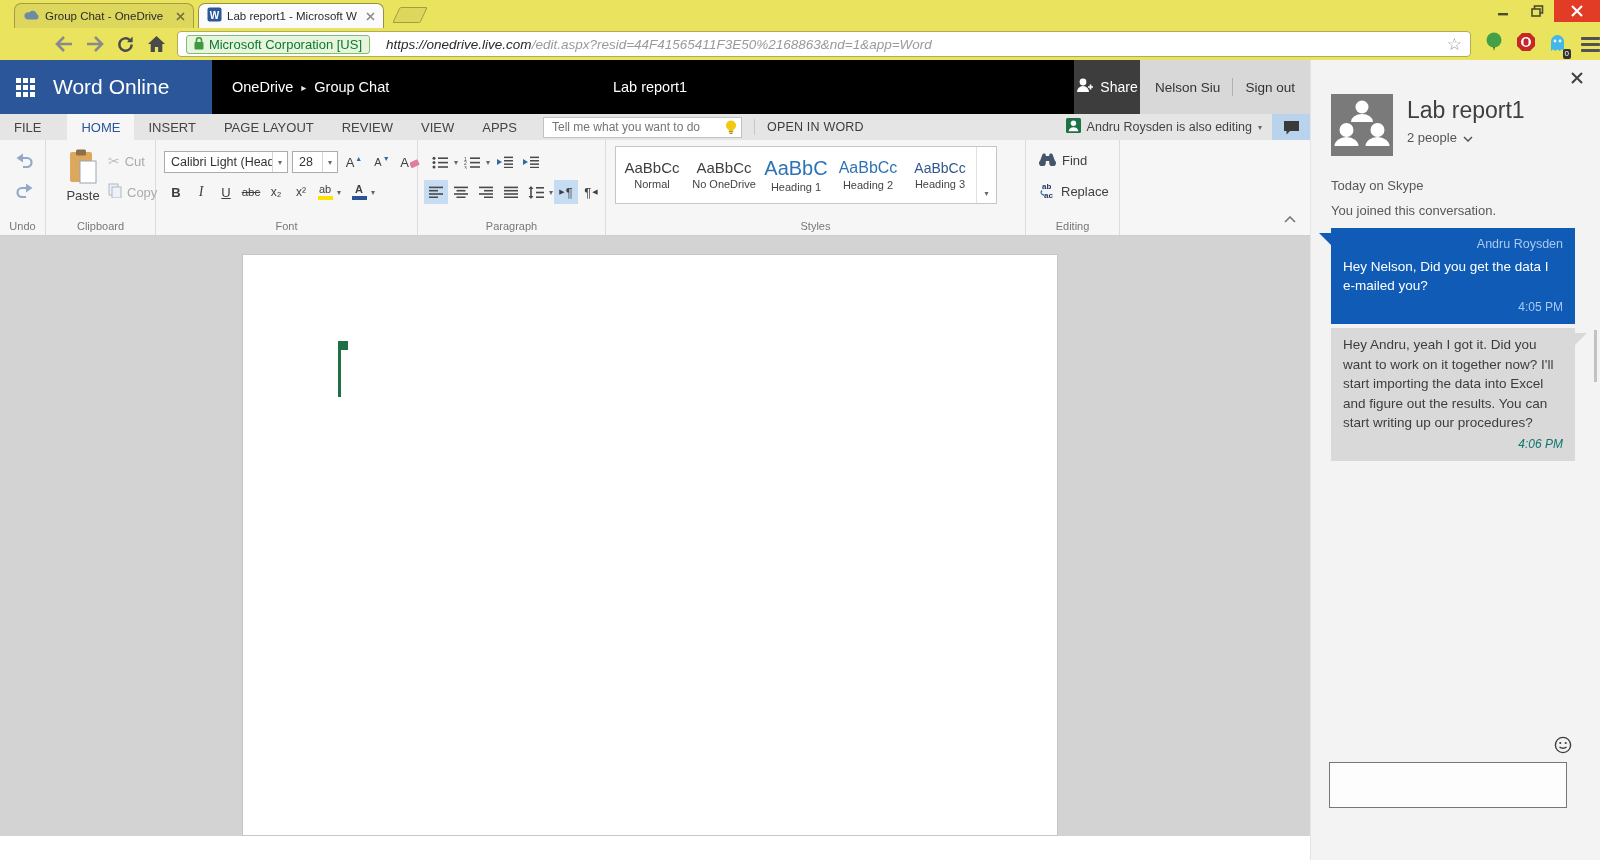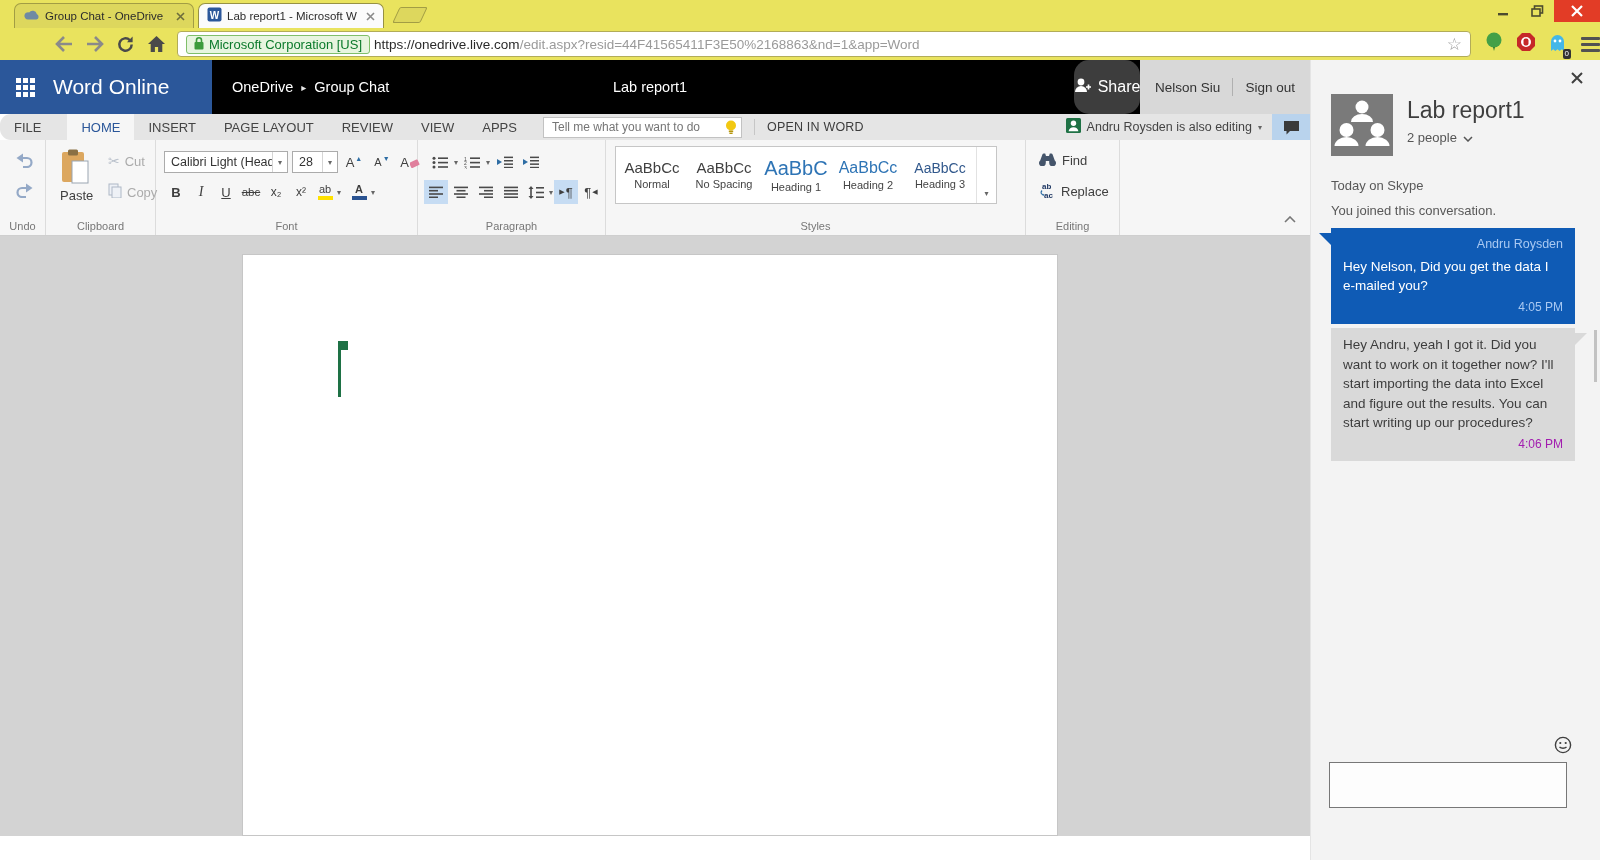--- a/index.html
+++ b/index.html
@@ -15,44 +15,44 @@
   .tab-title{font-size:11.5px;color:#2b2b2b;white-space:nowrap;overflow:hidden;flex:1;margin:0 5px;}
   .tab-x{display:flex;align-items:center;}
   .newtab{position:absolute;left:396px;top:7px;width:28px;height:16px;background:#ddd75d;border:1px solid #a29d44;border-radius:2px;transform:skewX(-25deg);}
   .winctrls{position:absolute;right:0;top:0;display:flex;}
   .win{width:34px;height:22px;display:flex;align-items:center;justify-content:center;}
   .win.close{width:46px;background:#e23c26;}
   .toolbar{position:absolute;top:28px;left:0;right:0;height:32px;display:flex;align-items:center;padding-left:46px;}
   .navbtn{width:26px;height:26px;margin-left:5px;display:flex;align-items:center;justify-content:center;}
   .addressbar{position:relative;width:1296px;height:26px;margin-left:7px;background:#fff;border:1px solid #b2ac58;border-radius:4px;display:flex;align-items:center;padding:0 8px;}
   .ev{display:flex;align-items:center;gap:5px;background:#e7f5df;border:1px solid #7fbf6a;border-radius:3px;height:19px;padding:0 7px;color:#0b7a2b;font-size:13px;white-space:nowrap;}
-  .url{margin-left:4px;font-size:13.5px;color:#2a2a2a;white-space:nowrap;overflow:hidden;}
+  .url{margin-left:16px;font-size:13.5px;color:#2a2a2a;white-space:nowrap;overflow:hidden;font-style:italic;}
   .url .path{color:#9a9a9a;}
   .star{margin-left:auto;font-size:17px;color:#9a9a9a;line-height:1;}
   .exts{display:flex;align-items:center;gap:13px;margin-left:14px;}
   .ghostwrap{position:relative;}
   .ext-badge{position:absolute;right:-5px;bottom:-3px;background:#333;color:#fff;font-size:8px;padding:0 2px;border-radius:2px;line-height:10px;}
   .menu{margin-left:15px;display:flex;flex-direction:column;gap:3px;}
   .menu i{width:19px;height:3px;background:#525252;border-radius:1px;}
 
   
   .o365{position:absolute;left:0;top:60px;width:1310px;height:54px;background:#000;display:flex;color:#fff;}
   .brand{width:212px;background:#2b579a;display:flex;align-items:center;flex:none;}
   .grid9{margin-left:16px;display:grid;grid-template-columns:repeat(3,5px);gap:2px;}
   .grid9 i{width:5px;height:5px;background:#fff;}
   .brand-name{font-size:21px;font-weight:300;margin-left:18px;}
   .crumbs{flex:1;display:flex;align-items:center;padding-left:20px;font-size:14.5px;}
   .crumb-sep{font-size:10px;margin:1px 8px 0;color:#e8e8e8;}
   .doc-title{position:absolute;left:650px;top:50%;transform:translate(-50%,-50%);font-size:14.5px;}
-  .share{width:66px;background:#3d3d3d;display:flex;align-items:center;justify-content:center;gap:7px;font-size:16px;flex:none;border-radius:15px;}
+  .share{width:66px;background:#3d3d3d;display:flex;align-items:center;justify-content:center;gap:7px;font-size:14px;flex:none;}
   .account{width:170px;background:#d8d8d8;color:#333;display:flex;align-items:center;justify-content:center;gap:12px;font-size:13.5px;flex:none;}
   .account .sep{width:1px;height:18px;background:#b0b0b0;}
 
   
-  .rtabs{position:absolute;left:0;top:114px;width:1310px;height:26px;background:#e5e5e5;display:flex;align-items:center;border-radius:11px;}
+  .rtabs{position:absolute;left:0;top:114px;width:1310px;height:26px;background:#e5e5e5;display:flex;align-items:center;}
   .rtab{padding:0 14px;height:26px;display:flex;align-items:center;font-size:13px;color:#444;}
   .rtab.file{margin-right:12px;}
   .rtab.active{background:#f6f6f6;color:#2b579a;}
   .tellme{position:relative;width:199px;height:21px;margin-left:12px;}
   .tellme input{width:100%;height:100%;border:1px solid #c2c2c2;background:#fff;font-size:12px;color:#555;padding:0 26px 0 8px;font-family:inherit;}
   .bulb{position:absolute;right:5px;top:3px;}
   .vsep{width:1px;height:16px;background:#c6c6c6;margin:0 12px;}
   .openword{font-size:12.5px;color:#3c3c3c;letter-spacing:.2px;}
   .coauthor{margin-left:auto;display:flex;align-items:center;gap:6px;font-size:12.5px;color:#444;}
   .dd{font-size:8px;color:#666;}
@@ -60,21 +60,21 @@
 
   
   .ribbon{position:absolute;left:0;top:140px;width:1310px;height:96px;background:#f6f6f6;border-bottom:1px solid #cfcfcf;display:flex;}
   .rgroup{position:relative;border-right:1px solid #dcdcdc;flex:none;}
   .glabel{position:absolute;bottom:3px;left:0;right:0;text-align:center;font-size:11px;color:#777;}
   .rbtn{display:inline-flex;align-items:center;justify-content:center;min-width:24px;height:24px;color:#3f3f3f;font-size:13px;}
   .rbtn.sel{background:#c6dcf3;}
   .g-undo{width:46px;}
   .stackbtn{position:absolute;left:12px;}
   .g-clip{width:110px;}
-  .paste{position:absolute;left:14px;top:9px;width:46px;font-size:13px;color:#3f3f3f;}
+  .paste{position:absolute;left:14px;top:9px;width:46px;text-align:center;font-size:13px;color:#3f3f3f;}
   .cutrow,.copyrow{position:absolute;left:62px;display:flex;align-items:center;gap:5px;font-size:13px;color:#ababab;}
   .g-font{width:262px;}
   .frow1{position:absolute;left:8px;top:10px;display:flex;align-items:center;gap:4px;}
   .frow2{position:absolute;left:8px;top:40px;display:flex;align-items:center;gap:1px;}
   .combo{display:flex;align-items:center;background:#fff;border:1px solid #ababab;height:22px;font-size:12.5px;color:#333;}
   .combo .ctext{padding:0 4px 0 6px;white-space:nowrap;overflow:hidden;}
   .combo .cdd{width:15px;align-self:stretch;display:flex;align-items:center;justify-content:center;border-left:1px solid #d5d5d5;}
   .b-bold{font-weight:bold;}
   .b-italic{font-family:"Liberation Serif",serif;font-style:italic;font-size:14px;}
   .b-under{text-decoration:underline;}
@@ -126,21 +126,21 @@
   .day{position:absolute;top:118px;left:20px;font-size:13px;color:#585858;}
   .joined{position:absolute;top:143px;left:20px;font-size:13px;color:#585858;}
   .bubble{position:absolute;left:20px;width:244px;padding:7px 12px 7px;font-size:13.5px;line-height:19.5px;}
   .tail{position:absolute;width:0;height:0;border-style:solid;}
   .b-blue{top:168px;background:#0f5bb5;color:#fff;}
   .b-blue .tail{left:-12px;top:5px;border-width:0 13px 13px 0;border-color:transparent #0f5bb5 transparent transparent;}
   .b-sender{text-align:right;color:#a9c9f2;font-size:12.5px;margin-bottom:2px;}
   .b-time{text-align:right;font-size:12px;color:#a9c9f2;margin-top:2px;}
   .b-gray{top:268px;background:#d9d9d9;color:#3d3d3d;}
   .b-gray .tail{right:-12px;top:5px;border-width:0 0 13px 13px;border-color:transparent transparent transparent #d9d9d9;}
-  .b-gray .b-time{color:#a21caf;}
+  .b-gray .b-time{color:#0f766e;font-style:italic;}
   .scrollthumb{position:absolute;right:3px;top:270px;width:3px;height:52px;background:#c2c2c2;}
   .smiley-btn{position:absolute;right:28px;top:676px;}
   .chat-input{position:absolute;left:18px;top:702px;width:238px;height:46px;border:1px solid #777;background:#fdfdfd;resize:none;font-family:inherit;}
 </style>
 </head>
 <body>
 
 <div class="screen">
 
   <div class="chrome">
@@ -499,21 +499,21 @@
     </div>
 
     <div class="rgroup g-styles">
       <div class="gallery">
         <span class="stl">
             <span class="sp">AaBbCc</span>
             <span class="sn">Normal</span>
           </span>
         <span class="stl">
             <span class="sp">AaBbCc</span>
-            <span class="sn">No Spacing</span>
+            <span class="sn">No OneDrive</span>
           </span>
         <span class="stl">
             <span class="sp h1">AaBbC</span>
             <span class="sn">Heading 1</span>
           </span>
         <span class="stl">
             <span class="sp h2">AaBbCc</span>
             <span class="sn">Heading 2</span>
           </span>
         <span class="stl">

